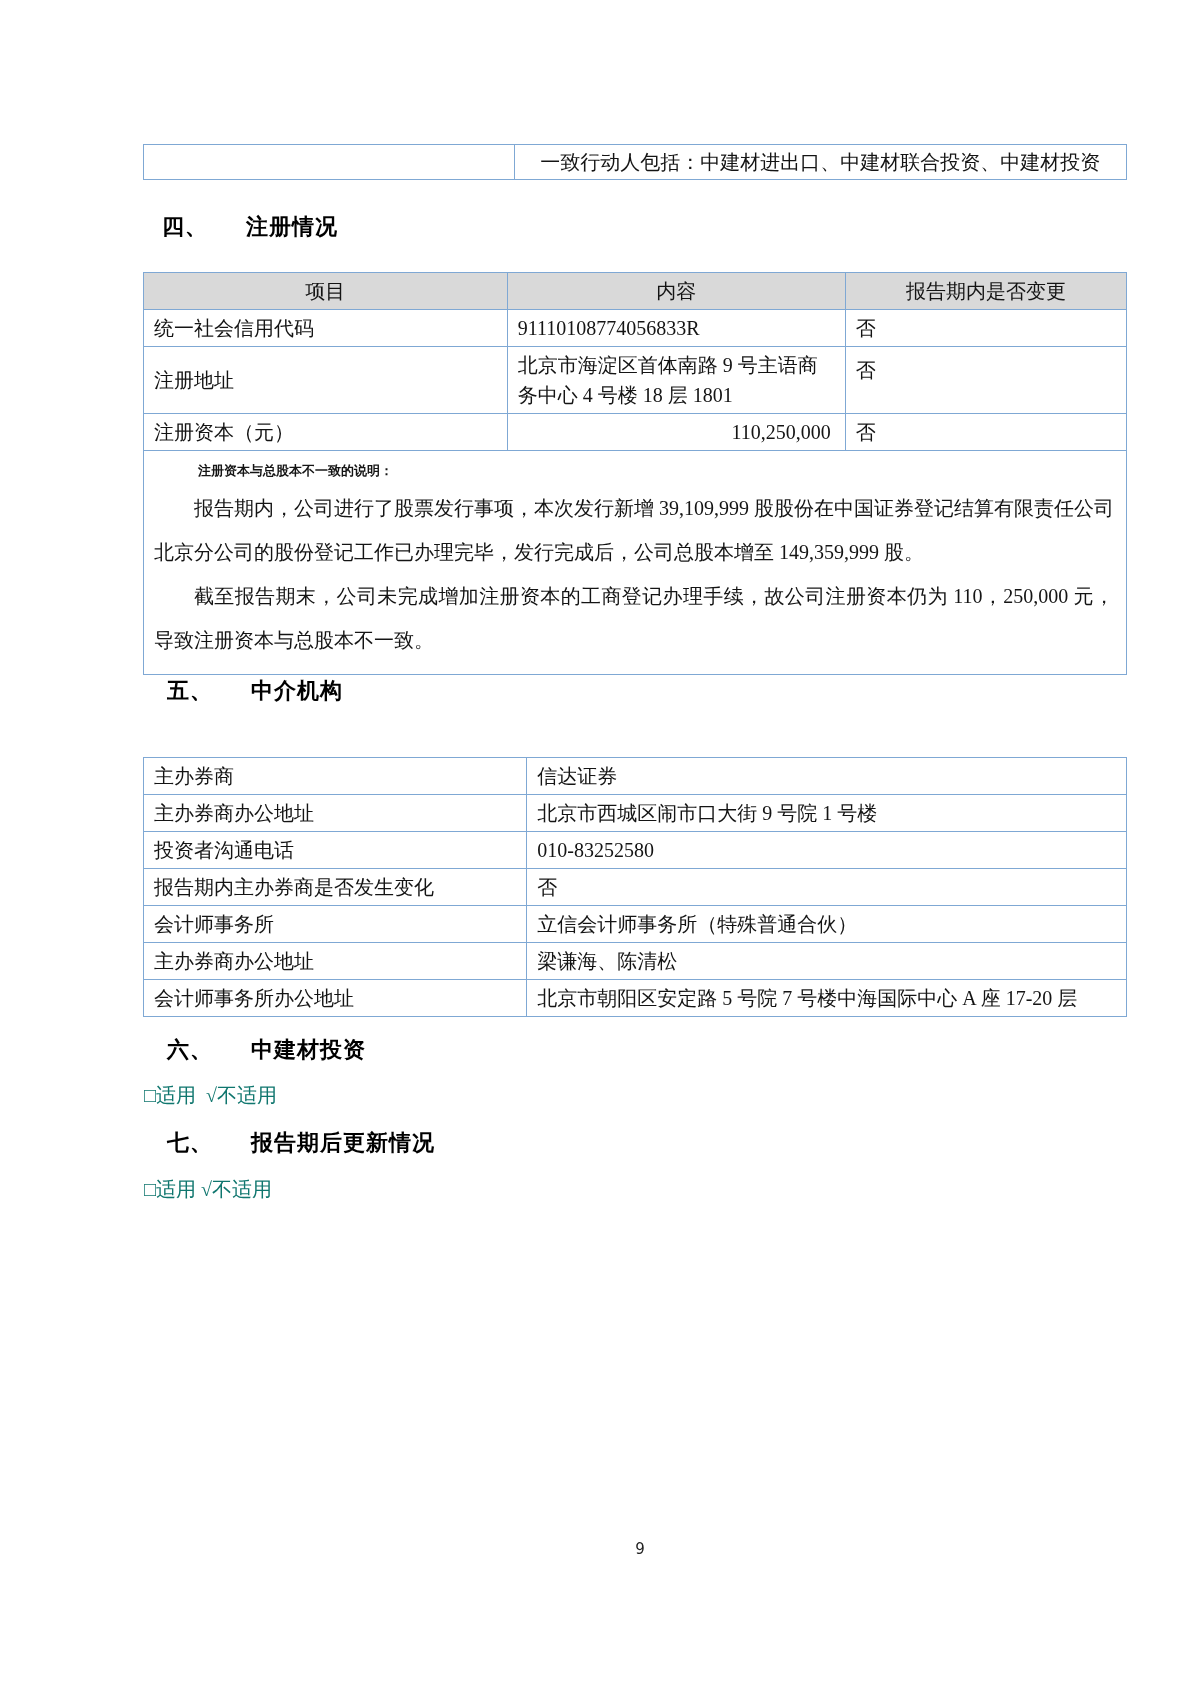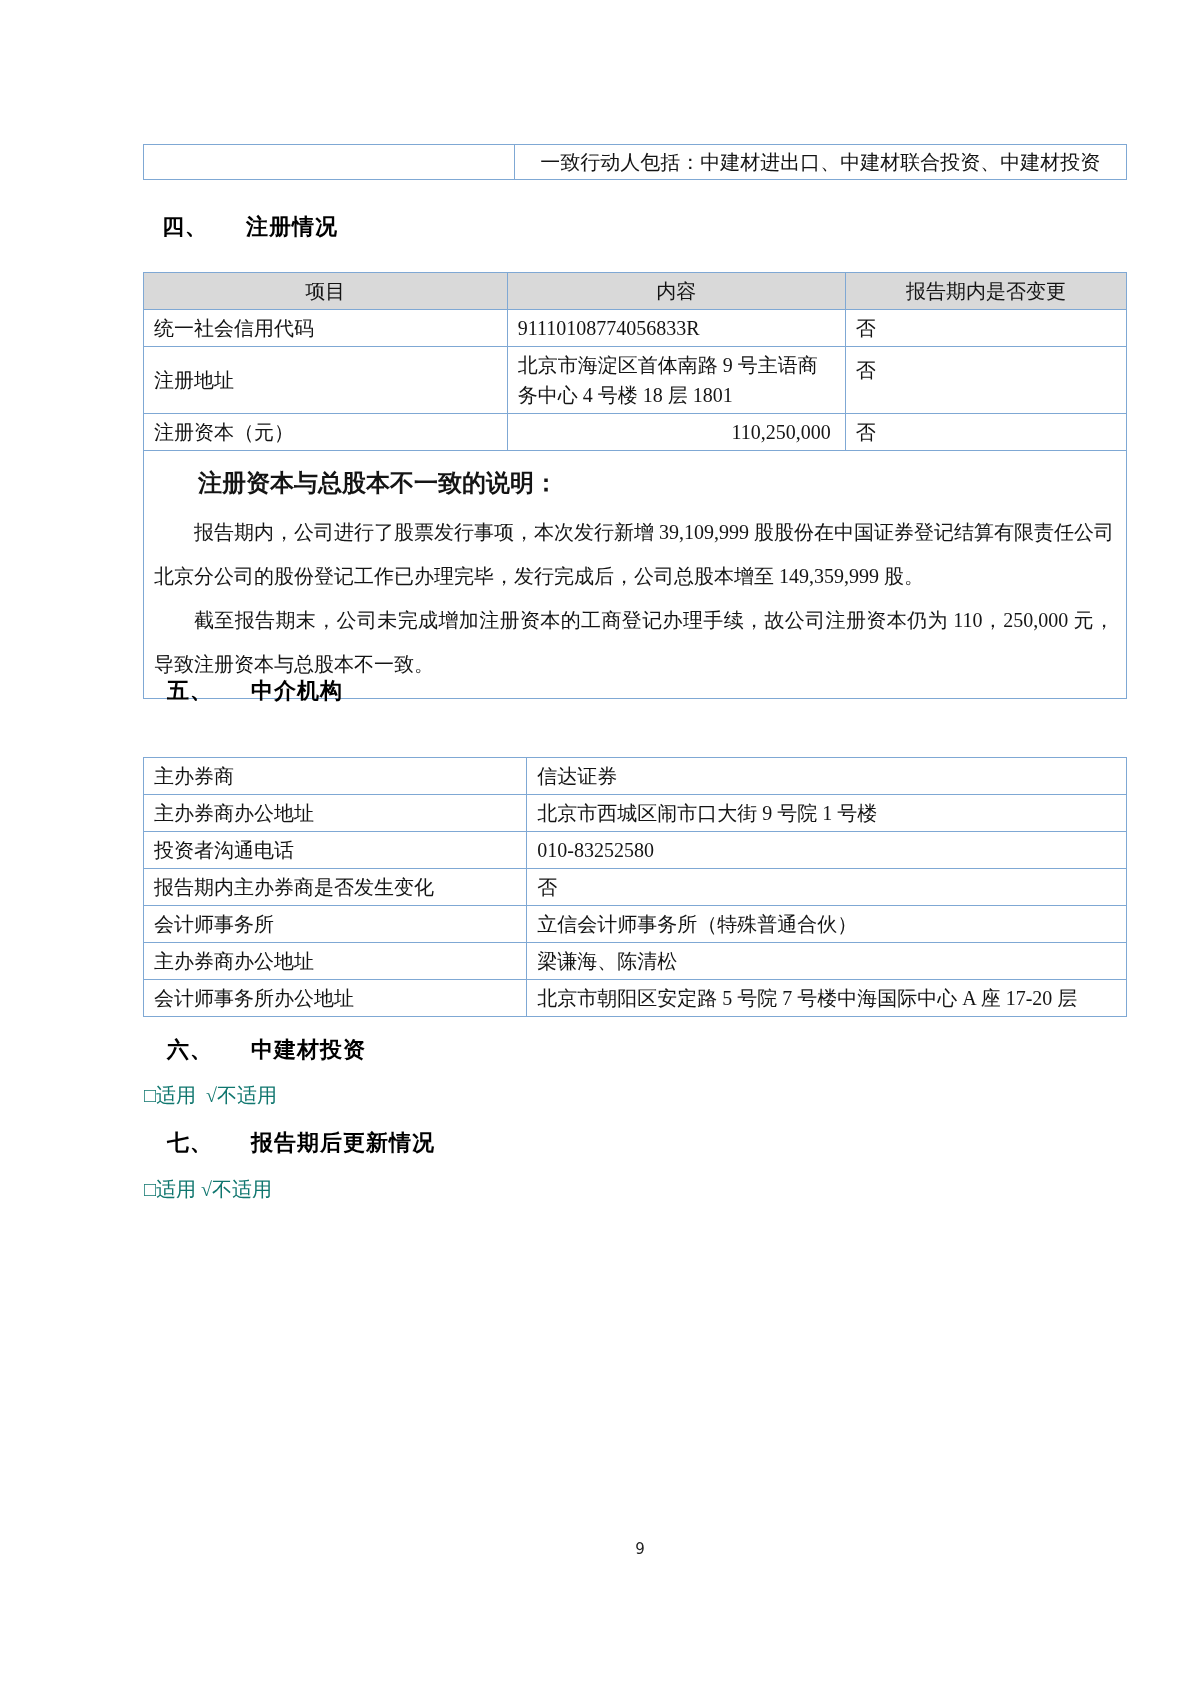--- a/index.html
+++ b/index.html
@@ -28,21 +28,21 @@
     height:36px;
   }
   .r1 td { height:37px; }
   .r2 td { height:66px; line-height:1.5; }
   .r3 td { height:33px; }
   .num-right { text-align:right; padding-right:14px; }
 
   .note-cell { padding:6px 12px 12px 10px; }
   .note-title {
     font-weight:bold;
-    font-size:24px;
+    font-size:13px;
     line-height:2.2;
     text-indent:44px;
   }
   .note-p {
     font-size:20px;
     line-height:2.2;
     text-indent:2em;
     text-align:justify;
   }
 

